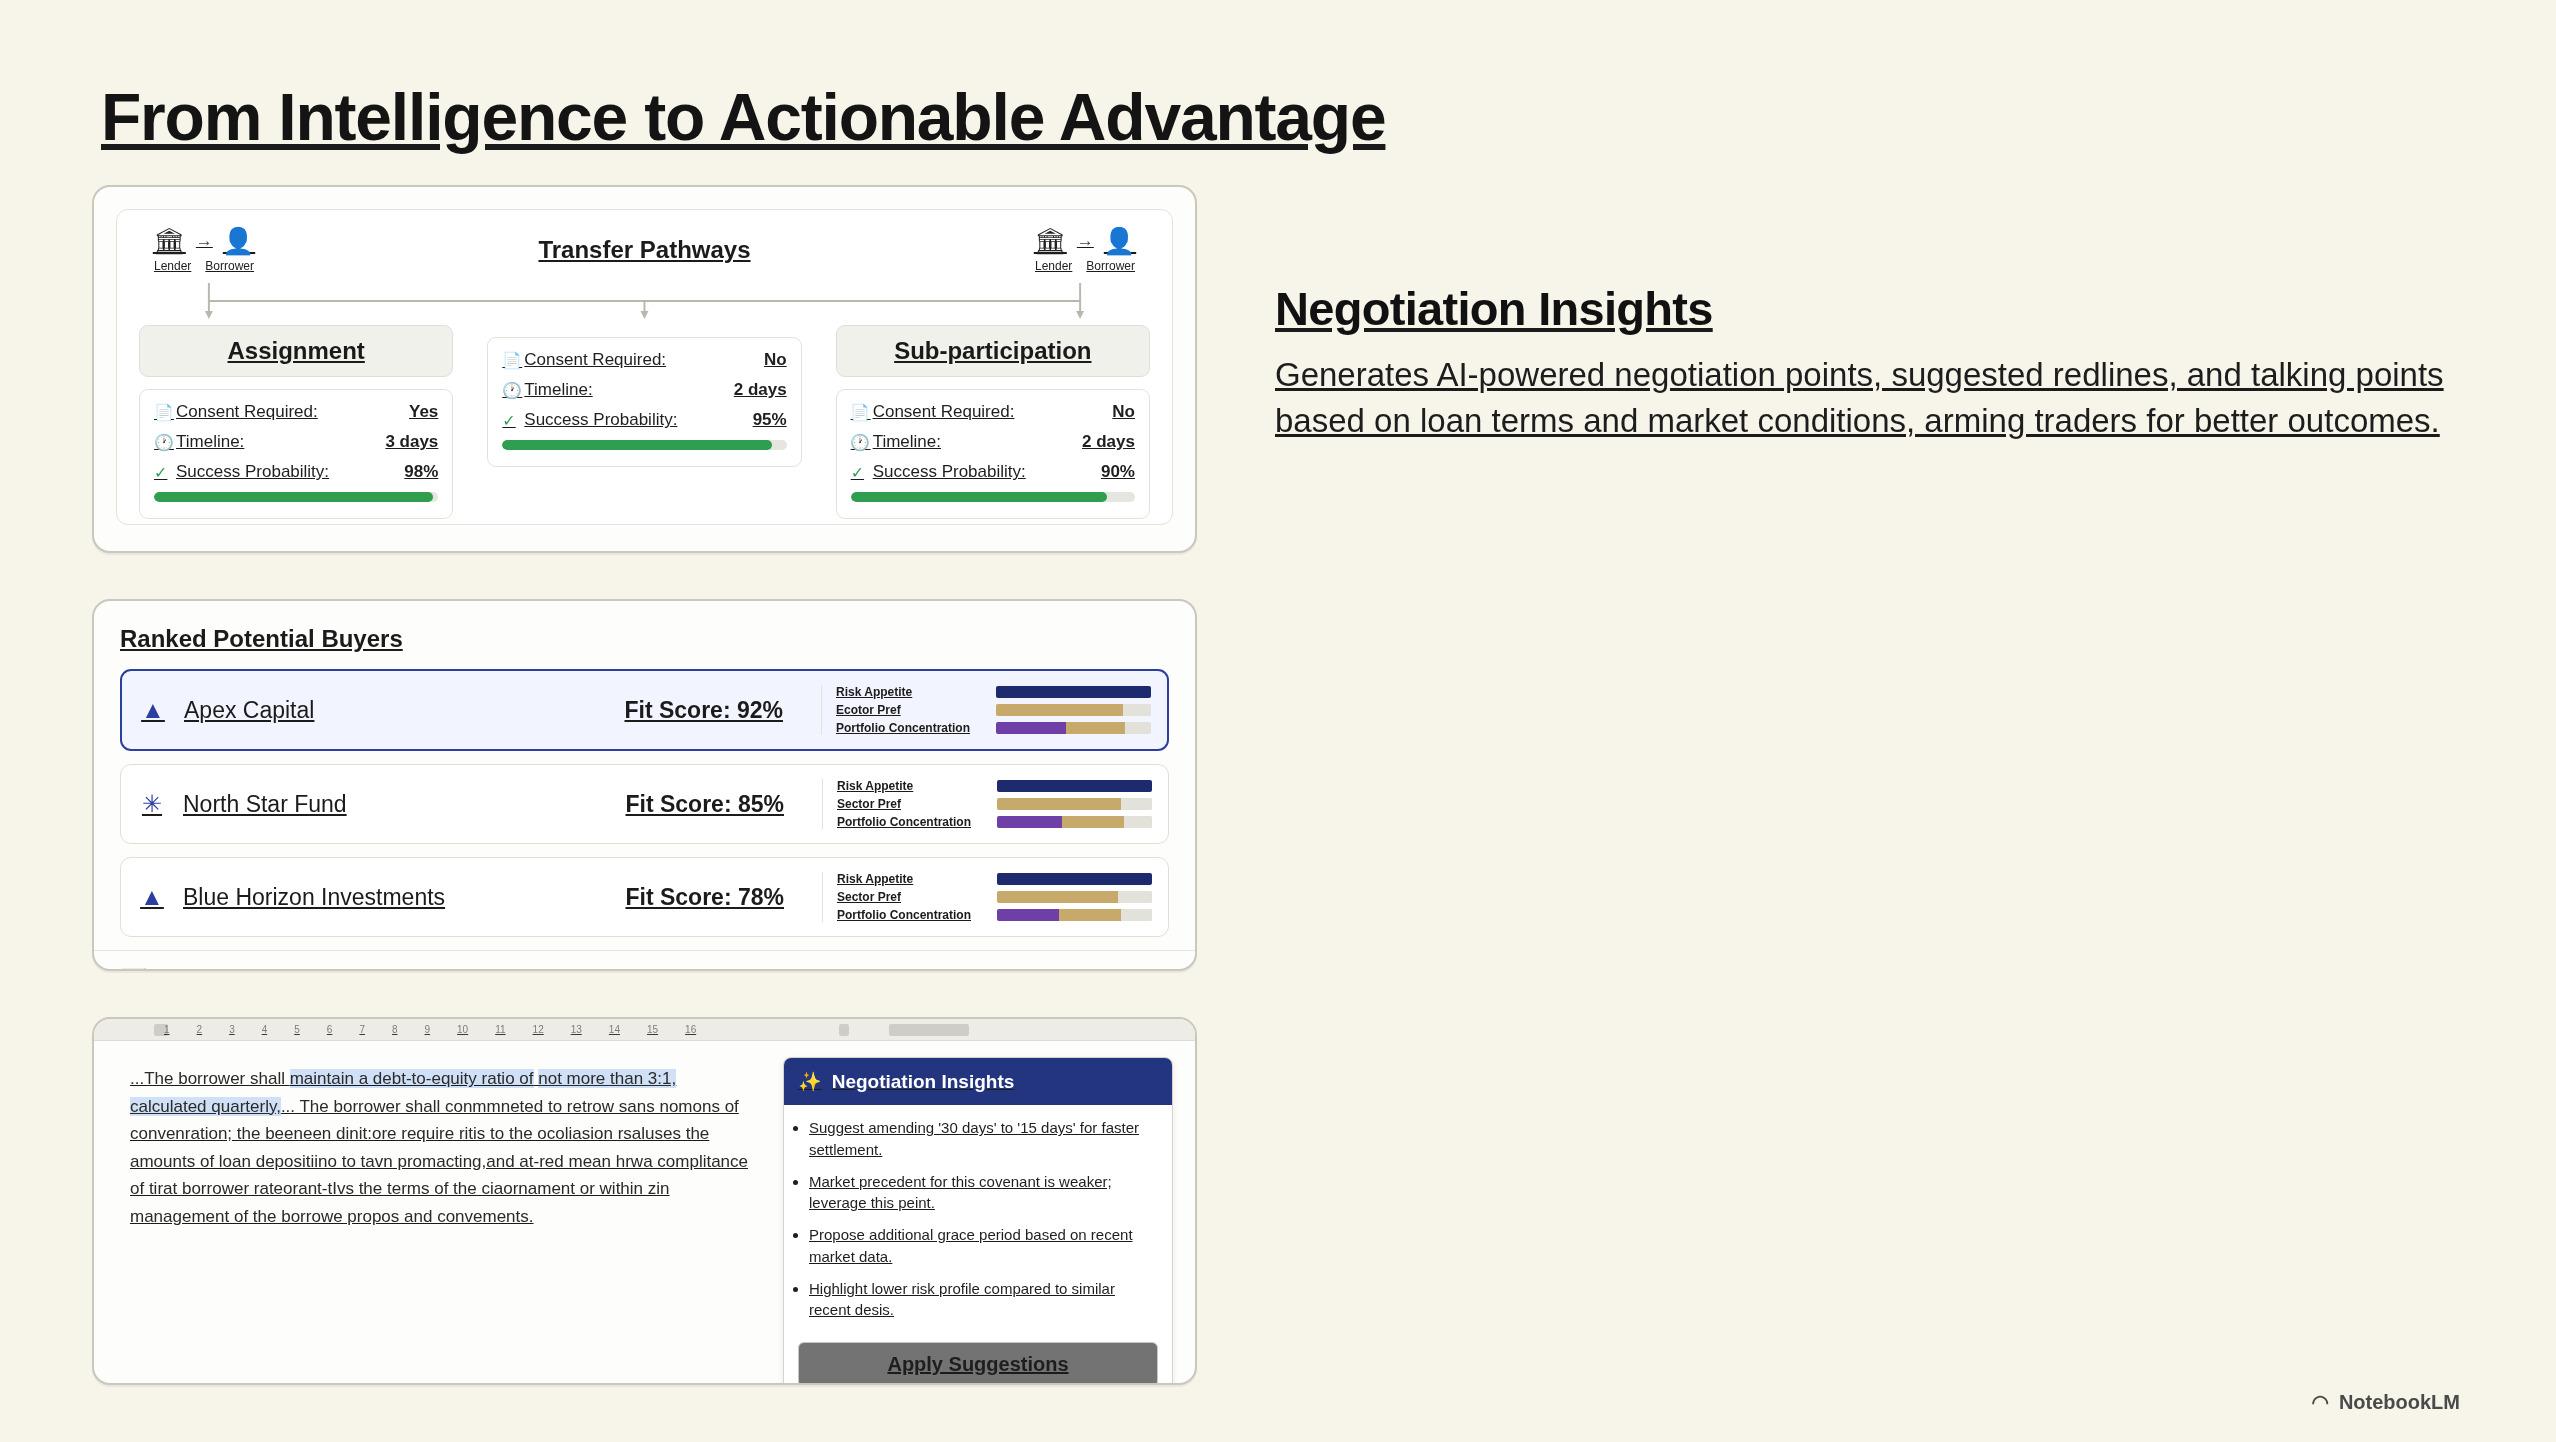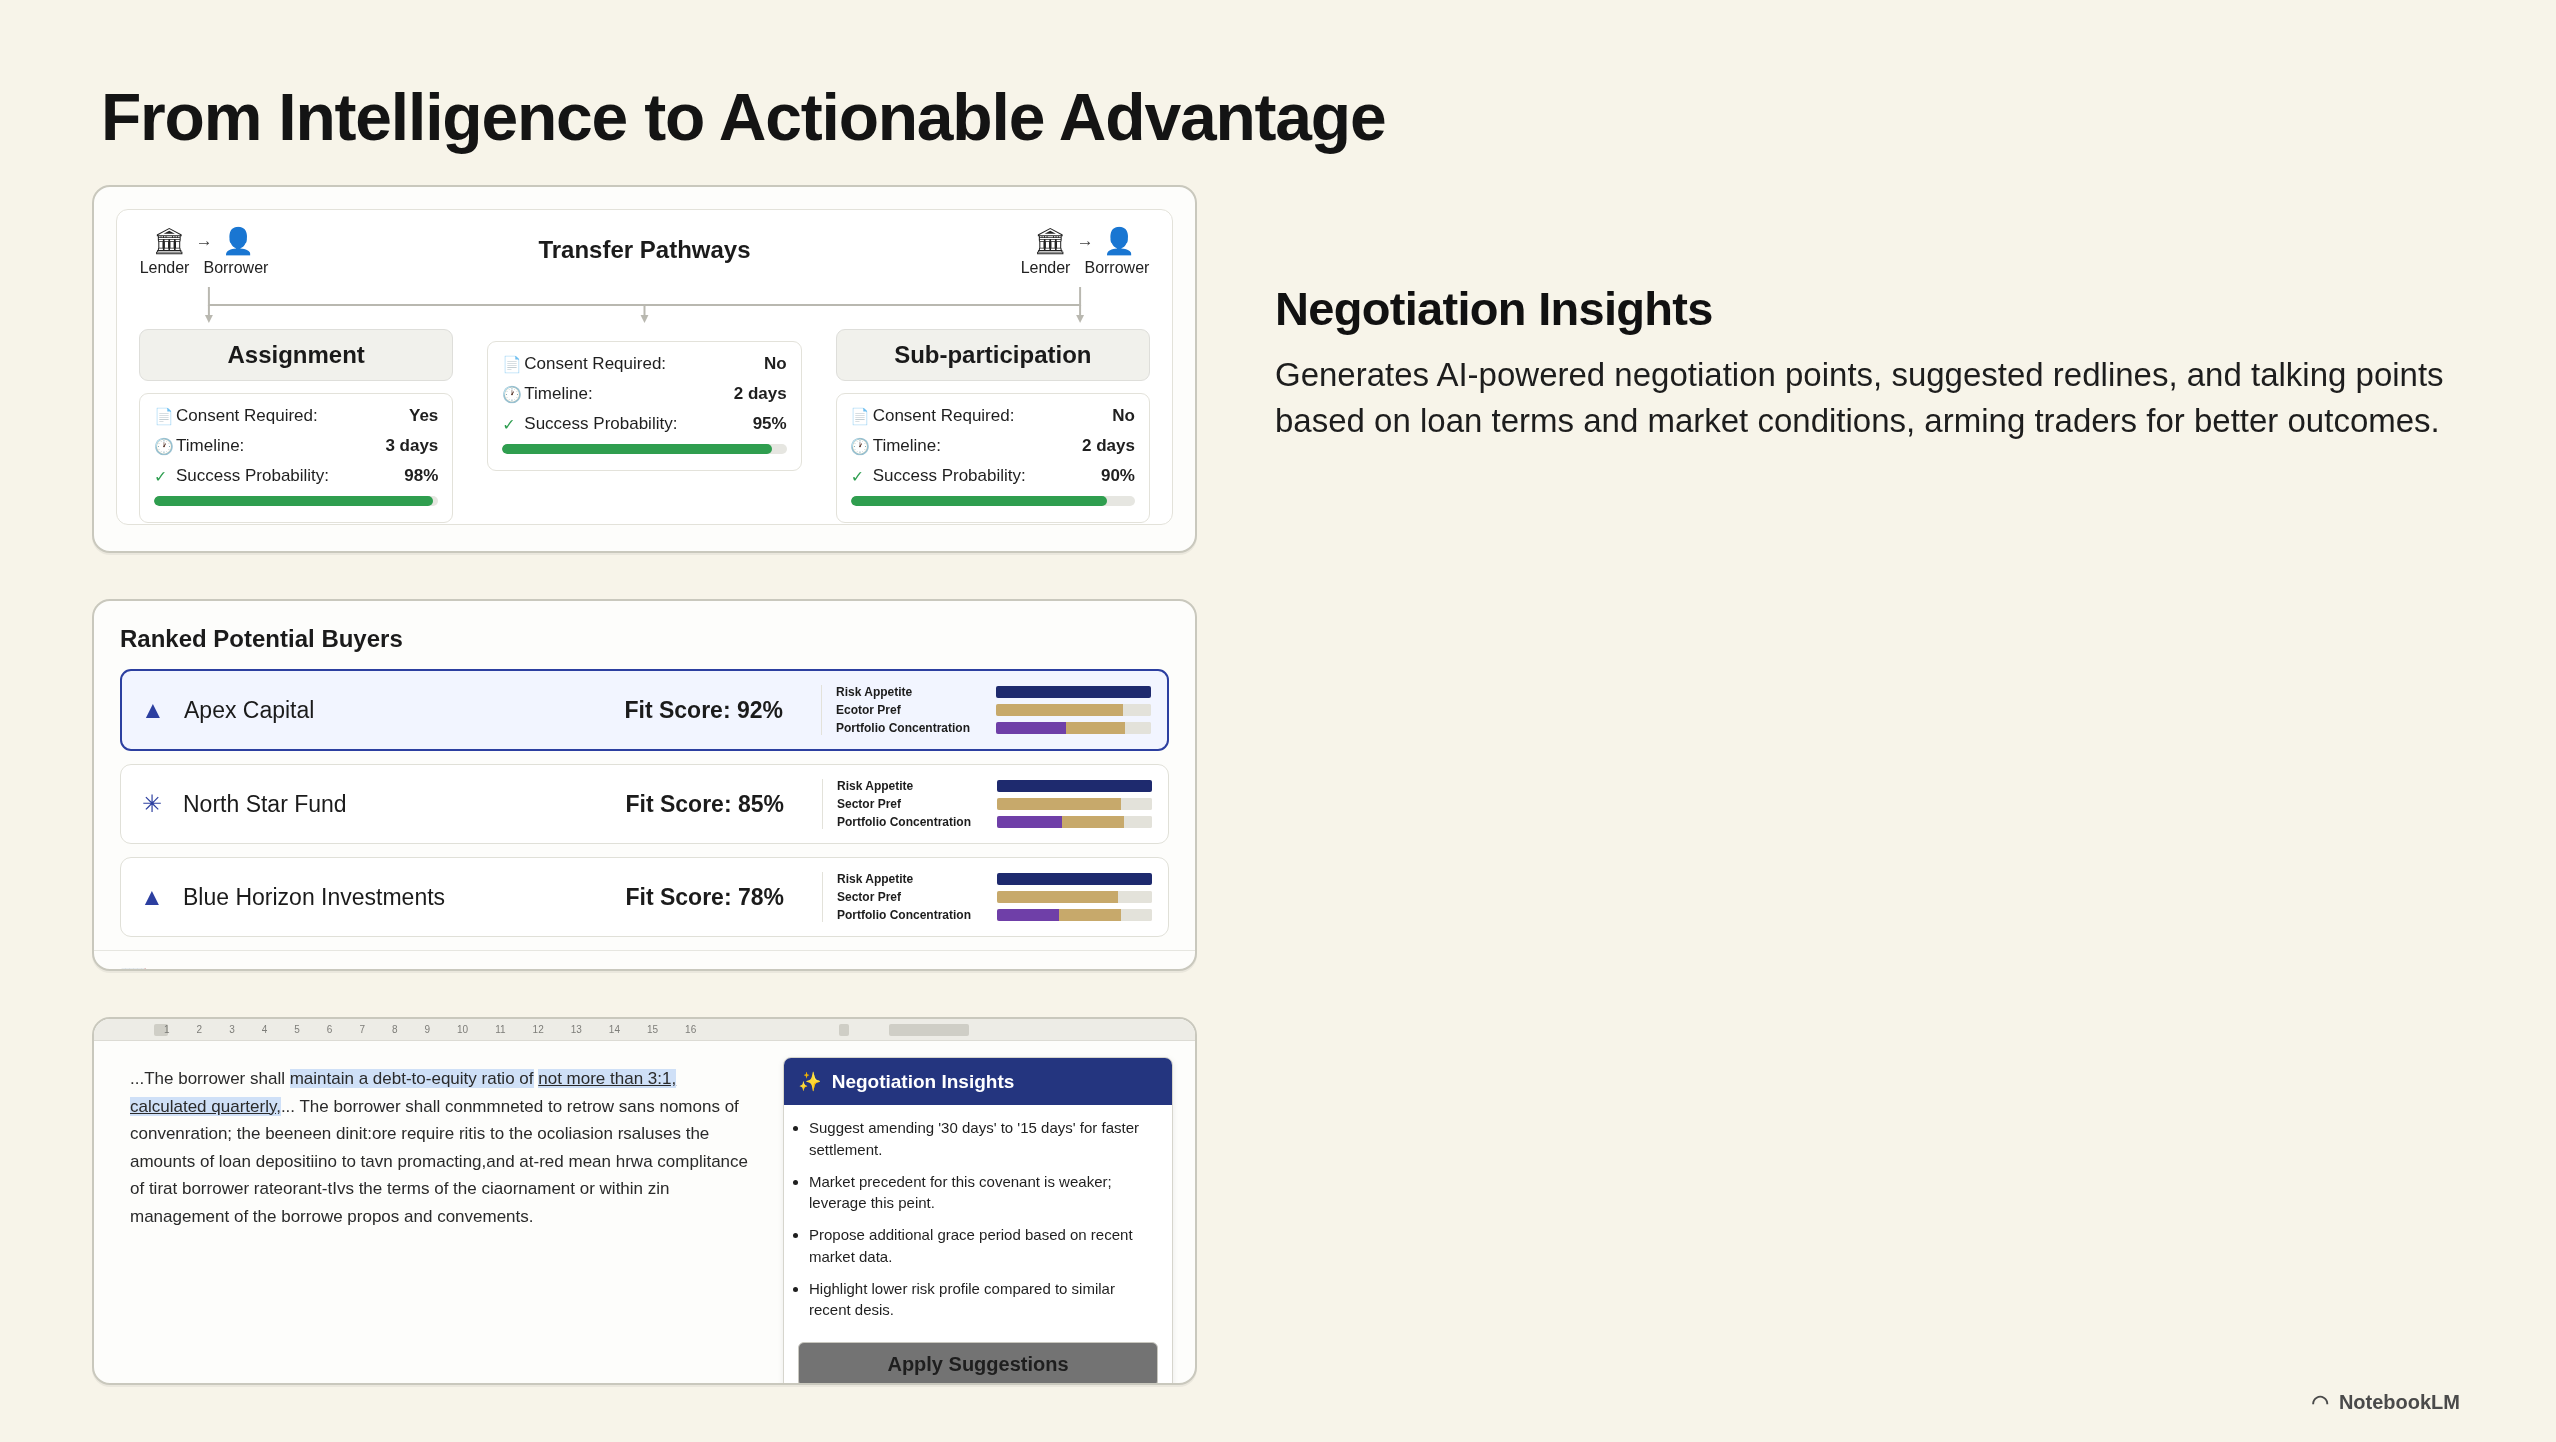--- a/index.html
+++ b/index.html
@@ -7,20 +7,21 @@
     width: 2556px; height: 1442px;
     background: #f7f4e9;
     font-family: "Liberation Sans", sans-serif;
     color: #1b1b1b;
     overflow: hidden;
   }
   .page {
     position: relative;
     width: 2556px; height: 1442px;
     padding: 56px 112px 0 92px;
+    text-decoration: underline;
   }
   .main-title {
     font-size: 66px;
     font-weight: 700;
     letter-spacing: -1.2px;
     line-height: 1.08;
     margin: 26px 0 32px 9px;
     color: #141414;
   }
   .content {
@@ -40,21 +41,21 @@
   }
 
   
   .card1 { padding: 22px 22px 26px 22px; height: 368px; }
   .c1-inner { border: 1px solid #e3e2da; border-radius: 12px; height: 100%; padding: 18px 22px 20px 22px; position: relative; background:#fff;}
   .c1-top { display:flex; justify-content: space-between; align-items: flex-start; }
   .party { text-align:center; width:130px; }
   .party-row { display:flex; align-items:center; justify-content:center; gap:10px; }
   .party-icon { font-size: 26px; line-height: 1; color:#222; }
   .party-arrow { font-size: 17px; color:#444; }
-  .party-labels { display:flex; justify-content:center; gap:14px; margin-top:5px; font-size:16px; color:#222;}
+  .party-labels { display:flex; justify-content:center; gap:14px; margin-top:5px; font-size:12px; color:#222;}
   .c1-title { font-size: 24px; font-weight: 700; text-align:center; flex:1; padding-top: 8px;}
   .connector { position: relative; height: 42px; margin: 6px 60px 0 60px;}
   .connector svg { width: 100%; height: 100%; display:block;}
   .path-cols { display: flex; gap: 34px; margin-top: 4px; }
   .path-col { flex: 1; }
   .path-head {
     background: #f1f1ec; border:1px solid #dededa; border-radius: 9px;
     text-align:center; font-size: 24px; font-weight:700; padding: 11px 0; color:#1a1a1a;
   }
   .path-body { border:1px solid #e3e2da; border-radius: 9px; margin-top: 12px; padding: 12px 14px 16px 14px; background:#fff;}

